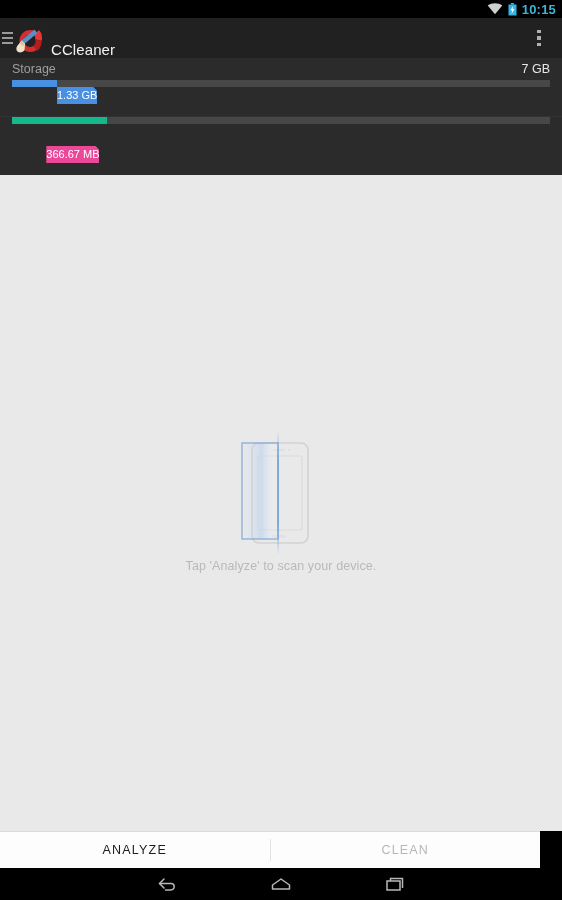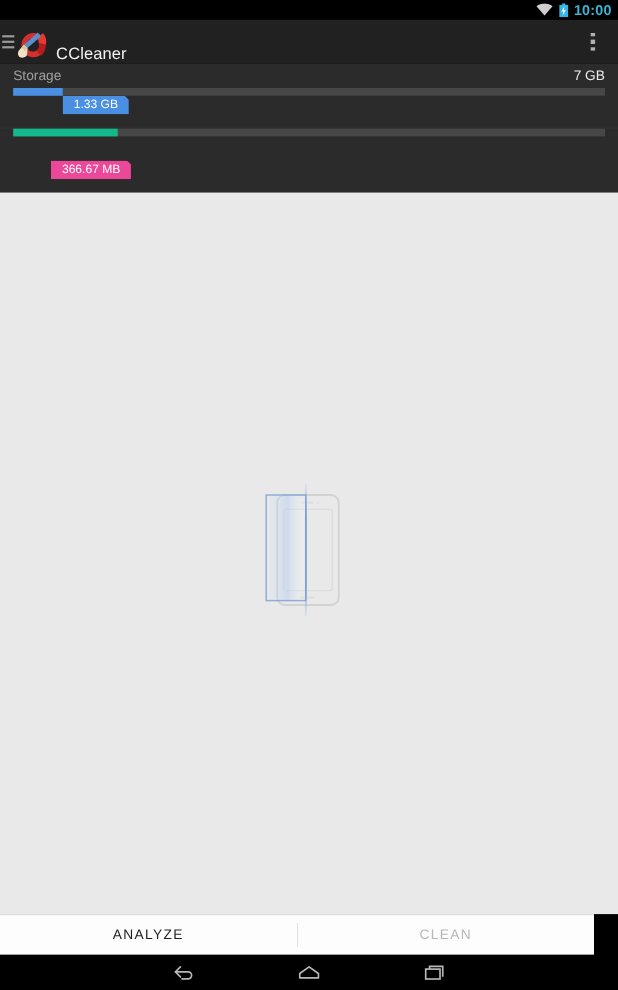--- a/index.html
+++ b/index.html
@@ -148,21 +148,21 @@
     position: absolute;
     left: 0; top: 0;
     height: 7px;
   }
 
   .badge {
     position: absolute;
     top: 29px;
     height: 17px;
     line-height: 17px;
-    padding: 0 10px;
+    padding: 0 0;
     font-size: 11px;
     color: #ffffff;
     white-space: nowrap;
   }
   .badge.notch {
     clip-path: polygon(0 0, calc(100% - 4px) 0, 100% 4px, 100% 100%, 0 100%);
   }
 
   
   .content {
@@ -244,21 +244,21 @@
   <div class="statusbar">
     <div class="sb-icons">
       <svg class="wifi-ico" width="16" height="12" viewBox="0 0 16 12">
         <path d="M8 11.2 L0.7 2.6 C2.7 1.0 5.3 0.2 8 0.2 C10.7 0.2 13.3 1.0 15.3 2.6 Z" fill="#cfcfcf"></path>
       </svg>
       <svg class="batt-ico" width="9" height="13" viewBox="0 0 9 13">
         <rect x="0.5" y="1.5" width="8" height="11" fill="#33b5e5"></rect>
         <rect x="3" y="0" width="3" height="1.6" fill="#33b5e5"></rect>
         <path d="M5 3 L2.4 7.4 H4.1 L3.6 11 L6.4 6.3 H4.6 Z" fill="#ffffff"></path>
       </svg>
-      <span class="sb-clock" style="color: rgb(60, 180, 212);">10:00</span>
+      <span class="sb-clock" style="color: rgb(60, 180, 212);">10:15</span>
     </div>
   </div>
 
   <div class="actionbar" style="background: rgb(33, 33, 33);">
     <div class="hamburger">
       <span></span>
         <span></span>
         <span></span>
     </div>
 
@@ -329,20 +329,21 @@
 
         <rect x="51" y="102" width="14" height="2.6" rx="1.3" fill="#e0e0e0"></rect>
 
         <rect x="21" y="10" width="36" height="96" fill="url(#scanGlow)"></rect>
         <rect x="21" y="10" width="36" height="96" fill="none" stroke="#7ba2d4" stroke-width="1.3" opacity="0.85"></rect>
 
         <rect x="56.3" y="0" width="1.6" height="120" fill="url(#lineGlow)"></rect>
       </svg>
     </div>
 
+    <div class="hint">Tap 'Analyze' to scan your device.</div>
   </div>
 
   <div class="tabbar">
     <div class="tab active">ANALYZE</div>
     <div class="tab-sep"></div>
     <div class="tab inactive">CLEAN</div>
   </div>
 
   <div class="navbar">
     <div class="navbtn">

